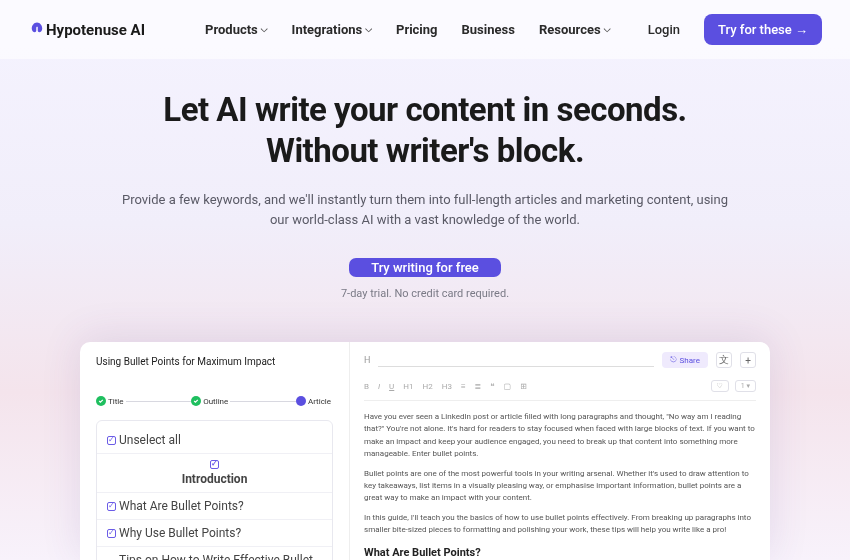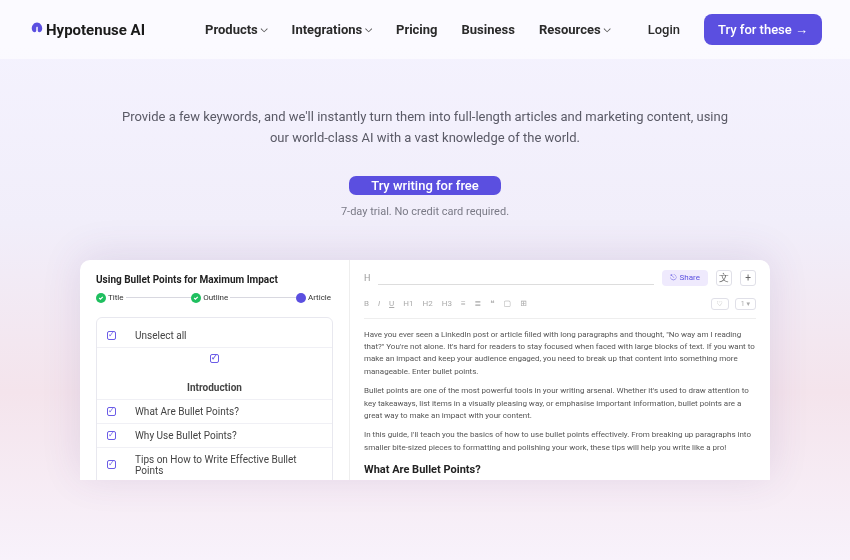--- a/index.html
+++ b/index.html
@@ -35,29 +35,29 @@
   margin: 28px auto 0;
   width: 690px;
   background: #fff;
   border-radius: 10px 10px 0 0;
   box-shadow: 0 -4px 40px rgba(80,60,140,0.12);
   display: flex;
   height: 220px;
   overflow: hidden;
 }
 .preview-left { width: 270px; padding: 14px 16px; font-size: 9px; border-right: 1px solid #eee; }
-.preview-title { font-weight: 700; font-size: 10px; color: #222; margin-bottom: 8px; }
+.preview-title { font-weight: 400; font-size: 10px; color: #222; margin-bottom: 29px; }
 .steps { display: flex; align-items: center; margin-bottom: 14px; }
 .step-dot { width: 10px; height: 10px; border-radius: 50%; display: flex; align-items: center; justify-content: center; }
 .step-green { background: #1fbf5f; }
 .step-purple { background: #5b4fe0; }
 .step-label { font-size: 8px; color: #333; margin-left: 2px; margin-right: 2px; }
 .step-line { flex: 1; height: 1px; background: #d8d8e0; }
 .outline-list { border: 1px solid #e8e8ef; border-radius: 6px; padding: 6px 0; }
-.outline-item { display: flex; align-items: center; gap: 19px; padding: 6px 10px; font-size: 10px; color: #444; border-bottom: 1px solid #f0f0f5; }
+.outline-item { display: flex; align-items: center; gap: 3px; padding: 6px 10px; font-size: 12px; color: #444; border-bottom: 1px solid #f0f0f5; }
 .outline-item:last-child { border-bottom: none; }
 .outline-item.bold { font-weight: 700; flex-direction: column; }
 .check-box { width: 9px; height: 9px; border: 1px solid #6b5ce7; border-radius: 2px; position: relative; flex-shrink: 0; }
 .check-box.checked::after { content: '✓'; position: absolute; top: -2px; left: 0; font-size: 8px; color: #6b5ce7; }
 .preview-right { flex: 1; padding: 10px 14px; font-size: 8px; color: #444; display: flex; flex-direction: column; }
 .editor-top { display: flex; align-items: center; gap: 8px; margin-bottom: 8px; }
 .h-tag { font-size: 9px; color: #999; }
 .h-input { flex: 1; border-bottom: 1px solid #ddd; height: 14px; }
 .share-btn { background: #efeafd; color: #5b4fe0; border-radius: 4px; padding: 3px 8px; font-size: 8px; display: flex; align-items: center; gap: 3px; }
 .icon-btn { width: 16px; height: 16px; display: flex; align-items: center; justify-content: center; color: #666; font-size: 10px; border: 1px solid #e0e0e8; border-radius: 3px; }
@@ -100,20 +100,24 @@
         <span class="chev">⌵</span>
       </div>
   </div>
   <div class="nav-right">
     <span class="login">Login</span>
     <span class="cta-btn">Try for these →</span>
   </div>
 </div>
 
 <div class="hero">
+  <h1>
+    <span>Let AI write your content in seconds.</span><br>
+    <span>Without writer's block.</span>
+  </h1>
   <p class="hero-sub">Provide a few keywords, and we'll instantly turn them into full-length articles and marketing content, using our world-class AI with a vast knowledge of the world.</p>
   <div class="hero-cta">
     <span class="hero-cta-btn">Try writing for free</span>
   </div>
   <p class="trial-note">7-day trial. No credit card required.</p>
 </div>
 
 <div class="app-preview">
   <div class="preview-left">
     <div class="preview-title">Using Bullet Points for Maximum Impact</div>

